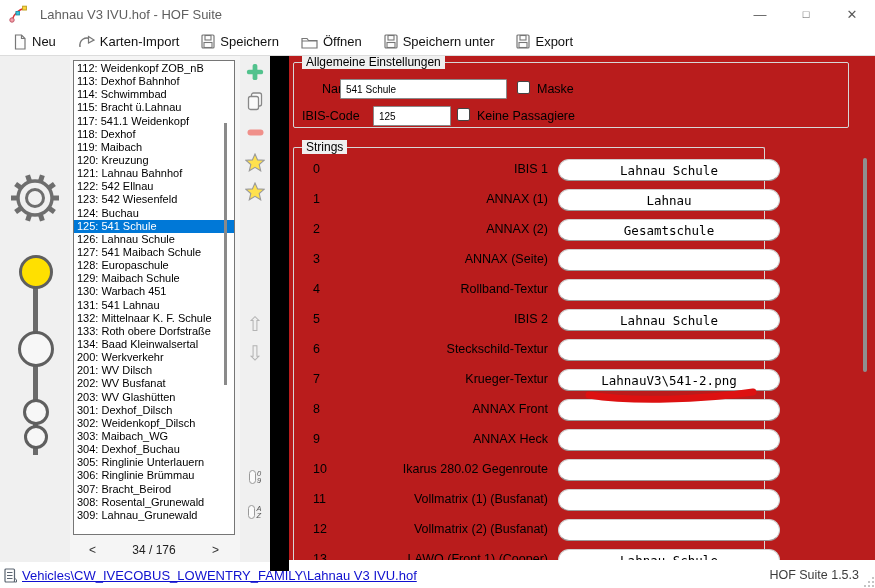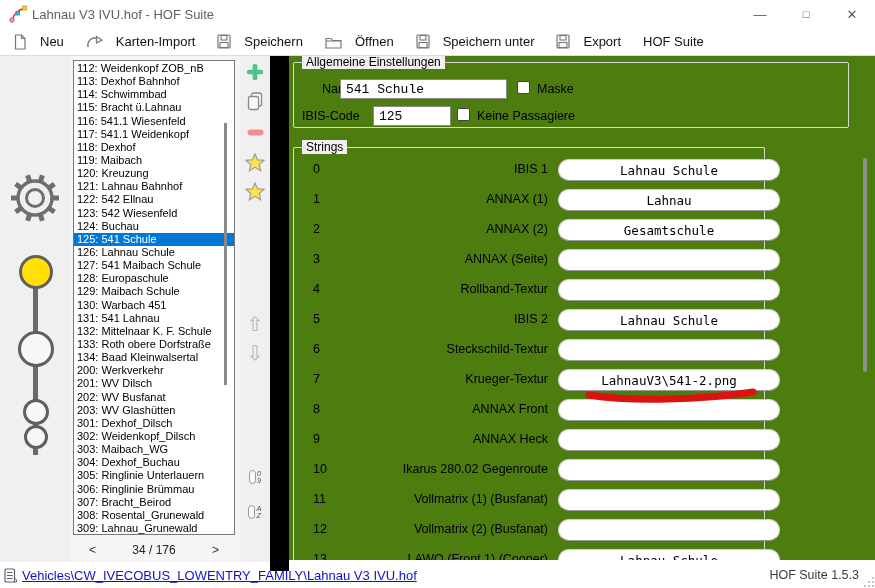--- a/index.html
+++ b/index.html
@@ -3,28 +3,28 @@
 <meta charset="utf-8">
 <style>
   html,body{margin:0;padding:0;background:#e8e8e8;}
   *{box-sizing:border-box;}
   .window{position:relative;width:875px;height:588px;background:#ffffff;overflow:hidden;
     font-family:"Liberation Sans",sans-serif;outline:1px solid #c9c9c9;}
 
   
   .titlebar{position:absolute;top:0;left:0;right:0;height:28px;background:#fff;display:flex;align-items:center;padding-left:8px;}
   .app-icon{width:20px;height:20px;flex:0 0 auto;}
-  .title-text{margin-left:4px;font-size:13px;color:#5f5f5f;white-space:nowrap;}
+  .title-text{margin-left:12px;font-size:13px;color:#5f5f5f;white-space:nowrap;}
   .win-controls{position:absolute;right:0;top:0;height:28px;display:flex;}
   .win-btn{width:46px;height:28px;display:flex;align-items:center;justify-content:center;color:#5a5a5a;font-size:13px;cursor:default;}
   .win-btn.max{font-size:11px;}
 
   
   .toolbar{position:absolute;top:28px;left:0;right:0;height:28px;background:#fff;display:flex;align-items:center;padding-left:2px;border-bottom:1px solid #dcdcdc;}
-  .tb-btn{display:flex;align-items:center;gap:13px;padding:0 11px;height:26px;font-size:13px;color:#111;white-space:nowrap;}
+  .tb-btn{display:flex;align-items:center;gap:5px;padding:0 11px;height:26px;font-size:13px;color:#111;white-space:nowrap;}
   .tb-btn svg{flex:0 0 auto;}
 
   
   .main{position:absolute;top:56px;left:0;width:875px;height:506px;}
 
   .left-rail{position:absolute;left:0;top:0;width:70px;height:100%;background:#f0f0f0;}
   .route-line{position:absolute;left:33px;top:216px;width:5px;height:183px;background:#6a6a6a;}
   .stop-circle{position:absolute;border-radius:50%;background:#f7f7f7;border:3px solid #5f5f5f;}
   .stop-active{left:19px;top:199px;width:34px;height:34px;background:#ffe000;}
   .stop-big{left:18px;top:275px;width:36px;height:36px;}
@@ -41,27 +41,27 @@
 
   .tool-rail{position:absolute;left:240px;top:0;width:30px;height:100%;background:#f0f0f0;}
   .rail-item{position:absolute;left:0;width:30px;display:flex;justify-content:center;}
   .arrow-glyph{font-size:20px;line-height:20px;color:#b4b4b4;font-family:"DejaVu Sans",sans-serif;}
   .sort-ic{display:flex;align-items:center;gap:1px;}
   .sort-pill{width:7px;height:14px;border:1.3px solid #999;border-radius:3.5px;background:#fafafa;}
   .sort-chars{display:flex;flex-direction:column;font-size:7.5px;line-height:7px;color:#555;}
 
   .divider{position:absolute;left:270px;top:56px;width:19px;height:515px;background:#000;z-index:8;}
 
-  .right-panel{position:absolute;left:289px;top:0;width:586px;height:504px;background:#4d7c0f;overflow:hidden;}
+  .right-panel{position:absolute;left:289px;top:0;width:586px;height:504px;background:#b91c1c;overflow:hidden;}
   .groupbox{position:absolute;border:1px solid #d7d7d7;border-radius:2px;}
   .group1{left:4px;top:6px;width:556px;height:66px;}
   .group2{left:4px;top:91px;width:472px;height:420px;border-bottom:none;text-align:right;}
   .group-label{position:absolute;top:-8px;left:8px;background:#f0f0f0;padding:0 4px;font-size:12px;color:#000;white-space:nowrap;}
   .form-label{position:absolute;font-size:12.5px;color:#000;white-space:nowrap;}
-  .text-input{position:absolute;background:#fff;border:1px solid #8a8a8a;border-radius:1px;font-size:13px;font-family:Liberation Mono, monospace;padding:0 5px;height:20px;}
+  .text-input{position:absolute;background:#fff;border:1px solid #8a8a8a;border-radius:1px;font-size:10px;font-family:Liberation Sans, sans-serif;padding:0 5px;height:20px;}
   .checkbox{position:absolute;width:13px;height:13px;border:1px solid #444;border-radius:2px;background:#fff;}
 
   #strings-rows{position:absolute;left:0;top:103px;width:556px;}
   .srow{position:relative;height:30px;}
   .sidx{position:absolute;left:24px;top:3px;font-size:12.5px;color:#000;}
   .slabel{position:absolute;left:40px;top:3px;width:219px;text-align:right;font-size:12.5px;color:#000;white-space:nowrap;}
   .sinput{position:absolute;left:269px;top:0;width:222px;height:22px;text-align:center;
     font-family:"DejaVu Sans Mono",monospace;font-size:12.5px;color:#000;background:#fff;
     border:1px solid #cfcfcf;border-bottom:1px solid #9a9a9a;border-radius:11px;}
   .swoosh{position:absolute;left:292px;top:18px;width:185px;height:17px;z-index:5;pointer-events:none;}
@@ -132,23 +132,20 @@
       </svg>
       <span>Speichern unter</span>
     </div>
     <div class="tb-btn">
       <svg width="14" height="15" viewBox="0 0 14 15">
         <rect x="1" y="1" width="12" height="13" rx="1" fill="#fdfdfd" stroke="#777" stroke-width="1.2"></rect>
         <rect x="4" y="1.5" width="6" height="4.5" fill="none" stroke="#777" stroke-width="1.1"></rect>
         <rect x="3" y="8.5" width="8" height="5" fill="none" stroke="#777" stroke-width="1.1"></rect>
       </svg>
       <span>Export</span>
-    </div>
-    <div class="tb-btn">
-      <span>HOF Suite</span>
     </div>
   </div>
 
   <div class="main">
 
     <div class="left-rail">
       <svg width="52" height="52" style="position:absolute;left:9px;top:116px;" viewBox="0 0 52 52">
         <g stroke="#6e6e6e" stroke-width="5">
           <line x1="43" y1="26" x2="50" y2="26"></line>
             <line x1="39.8" y1="36" x2="45.4" y2="40.1"></line>
@@ -170,21 +167,20 @@
       <div class="stop-circle stop-s1"></div>
       <div class="stop-circle stop-s2"></div>
     </div>
 
     <div class="list-panel">
       <div class="listbox" id="stop-list">
           <div class="list-item">112: Weidenkopf ZOB_nB</div>
           <div class="list-item">113: Dexhof Bahnhof</div>
           <div class="list-item">114: Schwimmbad</div>
           <div class="list-item">115: Bracht ü.Lahnau</div>
-          <div class="list-item">116: 541.1 Wiesenfeld</div>
           <div class="list-item">117: 541.1 Weidenkopf</div>
           <div class="list-item">118: Dexhof</div>
           <div class="list-item">119: Maibach</div>
           <div class="list-item">120: Kreuzung</div>
           <div class="list-item">121: Lahnau Bahnhof</div>
           <div class="list-item">122: 542 Ellnau</div>
           <div class="list-item">123: 542 Wiesenfeld</div>
           <div class="list-item">124: Buchau</div>
           <div class="list-item selected">125: 541 Schule</div>
           <div class="list-item">126: Lahnau Schule</div>

